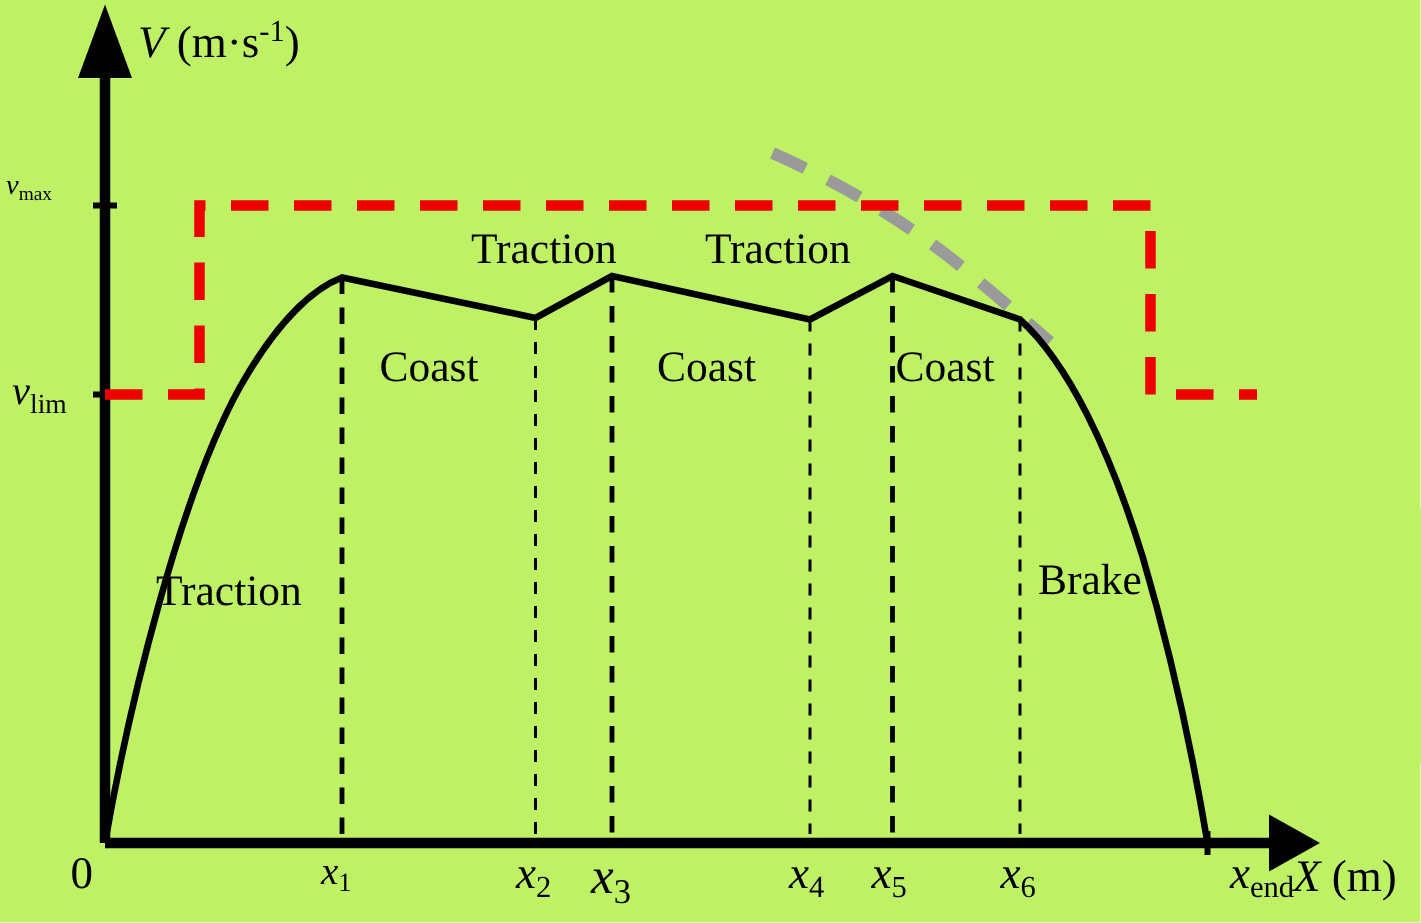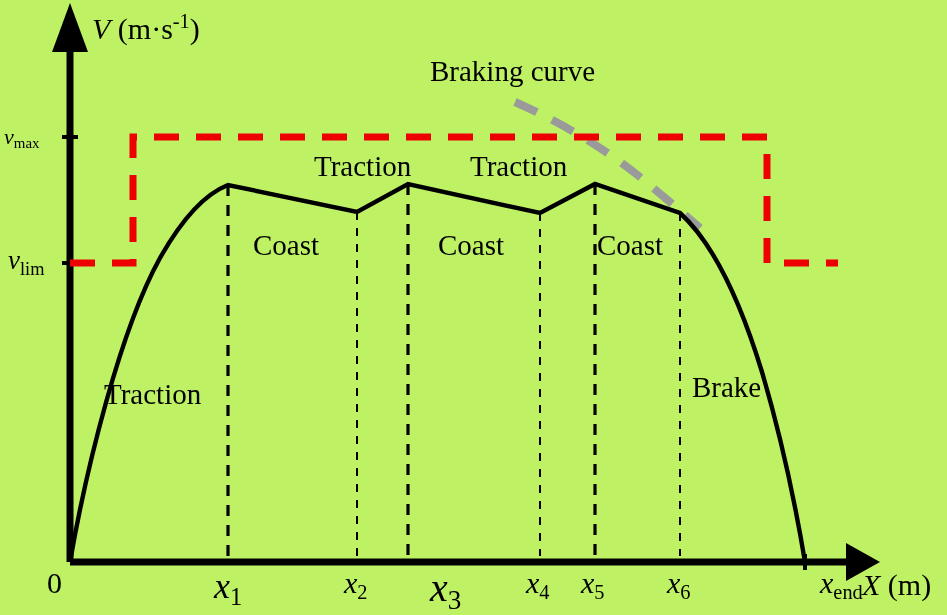--- a/index.html
+++ b/index.html
@@ -40,35 +40,35 @@
   }
   .sup {
     font-size: 0.68em;
     font-style: normal;
     vertical-align: baseline;
     position: relative;
     top: -0.52em;
   }
   .t-axisy   { left: 92px;  top: 14px;  font-size: 30px; }
   .t-axisx   { left: 862px; top: 570px; font-size: 30px; }
-  .t-vmax    { left: 4px;   top: 126px; font-size: 22px; }
+  .t-vmax    { left: 4px;   top: 114px; font-size: 19px; }
   .t-vlim    { left: 8px;   top: 247px; font-size: 27px; }
   .t-zero    { left: 47px;  top: 568px; font-size: 30px; }
   .t-speed   { left: 148px; top: 92px;  font-size: 31px; }
   .t-brkcur  { left: 430px; top: 57px;  font-size: 29px; }
   .t-trac0   { left: 104px; top: 380px; font-size: 29px; }
   .t-trac1   { left: 314px; top: 152px; font-size: 29px; }
   .t-trac2   { left: 470px; top: 152px; font-size: 29px; }
   .t-coast1  { left: 253px; top: 231px; font-size: 29px; }
   .t-coast2  { left: 438px; top: 231px; font-size: 29px; }
   .t-coast3  { left: 597px; top: 231px; font-size: 29px; }
   .t-brake   { left: 692px; top: 373px; font-size: 29px; }
-  .t-x1  { left: 214px; top: 568px; font-size: 36px; }
+  .t-x1  { left: 214px; top: 568px; font-size: 26px; }
   .t-x2  { left: 344px; top: 568px; font-size: 30px; }
-  .t-x3  { left: 394px; top: 568px; font-size: 40px; margin-left: 36px; }
+  .t-x3  { left: 394px; top: 568px; font-size: 34px; }
   .t-x4  { left: 526px; top: 568px; font-size: 30px; text-align: center; }
   .t-x5  { left: 581px; top: 568px; font-size: 30px; }
   .t-x6  { left: 667px; top: 568px; font-size: 30px; text-align: center; }
   .t-xend{ left: 820px; top: 568px; font-size: 30px; }
 </style>
 </head>
 <body>
 
 <div id="figure">
 
@@ -126,21 +126,20 @@
   <div class="lbl t-zero">0</div>
 
   <div class="lbl t-x1"><span class="ital">x</span><span class="sub">1</span></div>
   <div class="lbl t-x2"><span class="ital">x</span><span class="sub">2</span></div>
   <div class="lbl t-x3"><span class="ital">x</span><span class="sub">3</span></div>
   <div class="lbl t-x4"><span class="ital">x</span><span class="sub">4</span></div>
   <div class="lbl t-x5"><span class="ital">x</span><span class="sub">5</span></div>
   <div class="lbl t-x6"><span class="ital">x</span><span class="sub">6</span></div>
   <div class="lbl t-xend"><span class="ital">x</span><span class="sub">end</span></div>
 
-  <div class="lbl t-brkcur">Braking curve</div>
   <div class="lbl t-trac0">Traction</div>
   <div class="lbl t-trac1">Traction</div>
   <div class="lbl t-trac2">Traction</div>
   <div class="lbl t-coast1">Coast</div>
   <div class="lbl t-coast2">Coast</div>
   <div class="lbl t-coast3">Coast</div>
   <div class="lbl t-brake">Brake</div>
 
 </div>
 

